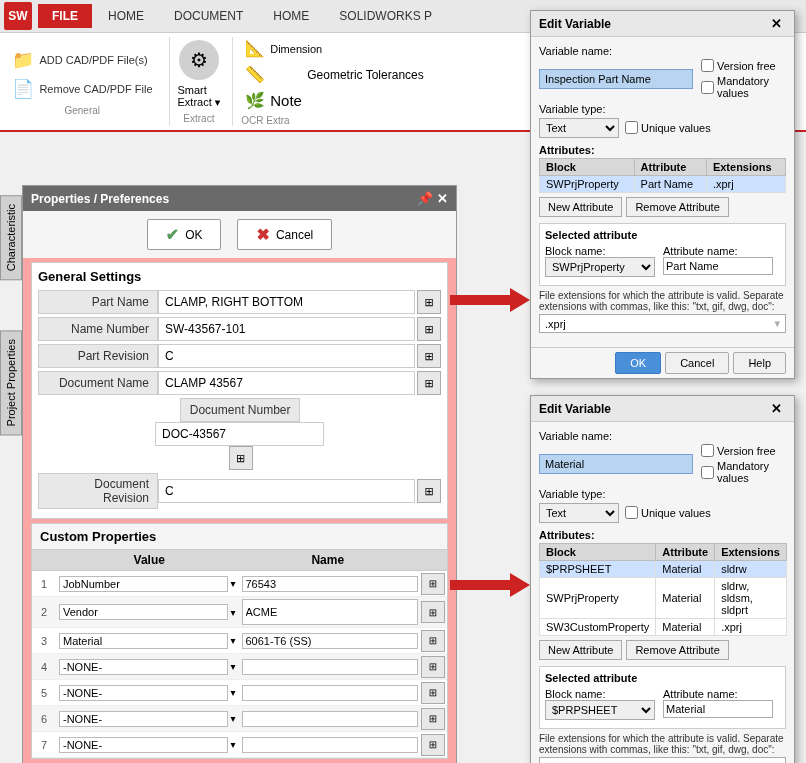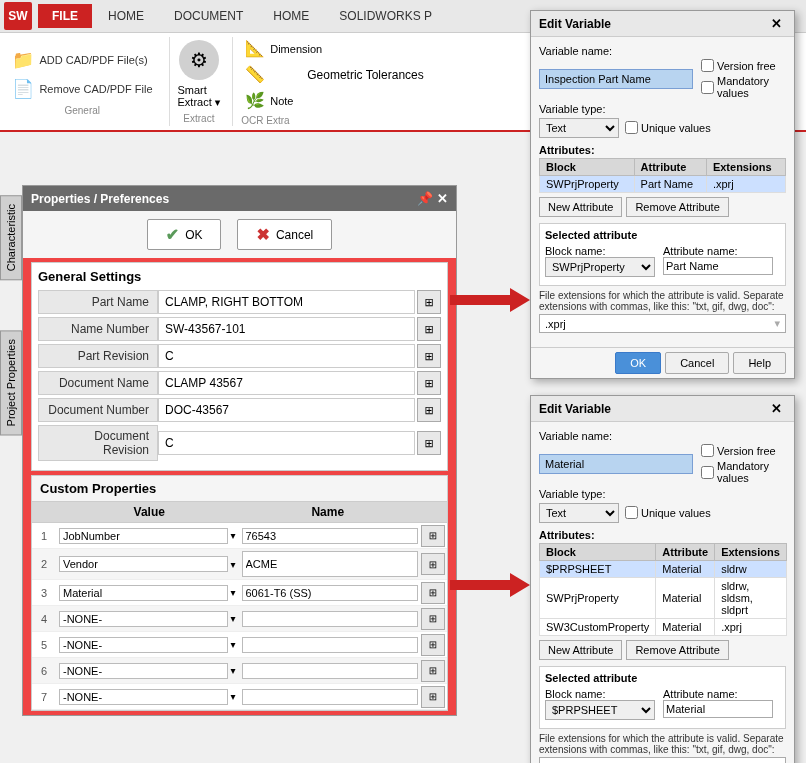--- a/index.html
+++ b/index.html
@@ -45,31 +45,31 @@
       <div style="display:flex;align-items:center;gap:5px;padding:2px 4px;cursor:pointer;">
         <span style="font-size:16px;">📐</span>
         <span style="font-size:11px;">Dimension</span>
       </div>
       <div style="display:flex;align-items:center;gap:5px;padding:2px 4px;cursor:pointer;">
         <span style="font-size:16px;">📏</span>
         <span style="font-size:12px;margin-left:37px;">Geometric Tolerances</span>
       </div>
       <div style="display:flex;align-items:center;gap:5px;padding:2px 4px;cursor:pointer;">
         <span style="font-size:16px;">🌿</span>
-        <span style="font-size:11px;">Note</span>
+        <span style="font-size:15px;">Note</span>
       </div>
       <div style="font-size:10px;color:#888;">OCR Extra</div>
     </div>
   </div>
 </div>
 
 <div style="position:absolute;left:0;top:195px;writing-mode:vertical-lr;transform:rotate(180deg);background:#d0d0d0;border:1px solid #999;padding:8px 4px;font-size:11px;cursor:pointer;z-index:5;">Characteristic</div>
 <div style="position:absolute;left:0;top:330px;writing-mode:vertical-lr;transform:rotate(180deg);background:#d0d0d0;border:1px solid #999;padding:8px 4px;font-size:11px;cursor:pointer;z-index:5;">Project Properties</div>
 
-<div style="position:absolute;left:22px;top:185px;width:435px;background:#ef4444;border:1px solid #999;z-index:2;">
+<div style="position:absolute;left:22px;top:185px;width:435px;background:#fca5a5;border:1px solid #999;z-index:2;">
 
   <div style="background:#6a6a6a;color:#fff;padding:5px 8px;display:flex;justify-content:space-between;align-items:center;font-size:12px;font-weight:bold;">
     <span>Properties / Preferences</span>
     <div style="display:flex;gap:4px;">
       <span style="cursor:pointer;font-size:13px;">📌</span>
       <span style="cursor:pointer;font-size:13px;">✕</span>
     </div>
   </div>
 
   <div style="display:flex;justify-content:center;gap:16px;padding:8px;background:#f5f5f5;">
@@ -99,21 +99,21 @@
         <div style="display: flex; align-items: center; margin-bottom: 3px;">
       <div style="width:120px;text-align:right;padding:3px 8px;font-size:12px;color:#333;background:#e8e8e8;border:1px solid #ccc;min-height:24px;display:flex;align-items:center;justify-content:flex-end;">Part Revision</div>
       <input type="text" value="C" style="flex: 1 1 0%; background: rgb(255, 255, 255); border: 1px solid rgb(204, 204, 204); padding: 3px 6px; min-height: 24px; font-size: 12px;">
       <div style="width:24px;height:24px;background:#e8e8e8;border:1px solid #aaa;display:flex;align-items:center;justify-content:center;cursor:pointer;font-size:11px;margin-left:2px;">⊞</div>
     </div>
         <div style="display: flex; align-items: center; margin-bottom: 3px;">
       <div style="width:120px;text-align:right;padding:3px 8px;font-size:12px;color:#333;background:#e8e8e8;border:1px solid #ccc;min-height:24px;display:flex;align-items:center;justify-content:flex-end;">Document Name</div>
       <input type="text" value="CLAMP 43567" style="flex: 1 1 0%; background: rgb(255, 255, 255); border: 1px solid rgb(204, 204, 204); padding: 3px 6px; min-height: 24px; font-size: 12px;">
       <div style="width:24px;height:24px;background:#e8e8e8;border:1px solid #aaa;display:flex;align-items:center;justify-content:center;cursor:pointer;font-size:11px;margin-left:2px;">⊞</div>
     </div>
-        <div style="display: flex; align-items: center; margin-bottom: 3px;">
+        <div style="display: flex; align-items: center; margin-bottom: 3px; flex-direction: column;">
       <div style="width:120px;text-align:right;padding:3px 8px;font-size:12px;color:#333;background:#e8e8e8;border:1px solid #ccc;min-height:24px;display:flex;align-items:center;justify-content:flex-end;">Document Number</div>
       <input type="text" value="DOC-43567" style="flex: 1 1 0%; background: rgb(255, 255, 255); border: 1px solid rgb(204, 204, 204); padding: 3px 6px; min-height: 24px; font-size: 12px;">
       <div style="width:24px;height:24px;background:#e8e8e8;border:1px solid #aaa;display:flex;align-items:center;justify-content:center;cursor:pointer;font-size:11px;margin-left:2px;">⊞</div>
     </div>
         <div style="display: flex; align-items: center; margin-bottom: 3px;">
       <div style="width:120px;text-align:right;padding:3px 8px;font-size:12px;color:#333;background:#e8e8e8;border:1px solid #ccc;min-height:24px;display:flex;align-items:center;justify-content:flex-end;">Document Revision</div>
       <input type="text" value="C" style="flex: 1 1 0%; background: rgb(255, 255, 255); border: 1px solid rgb(204, 204, 204); padding: 3px 6px; min-height: 24px; font-size: 12px;">
       <div style="width:24px;height:24px;background:#e8e8e8;border:1px solid #aaa;display:flex;align-items:center;justify-content:center;cursor:pointer;font-size:11px;margin-left:2px;">⊞</div>
     </div>
       </div>

